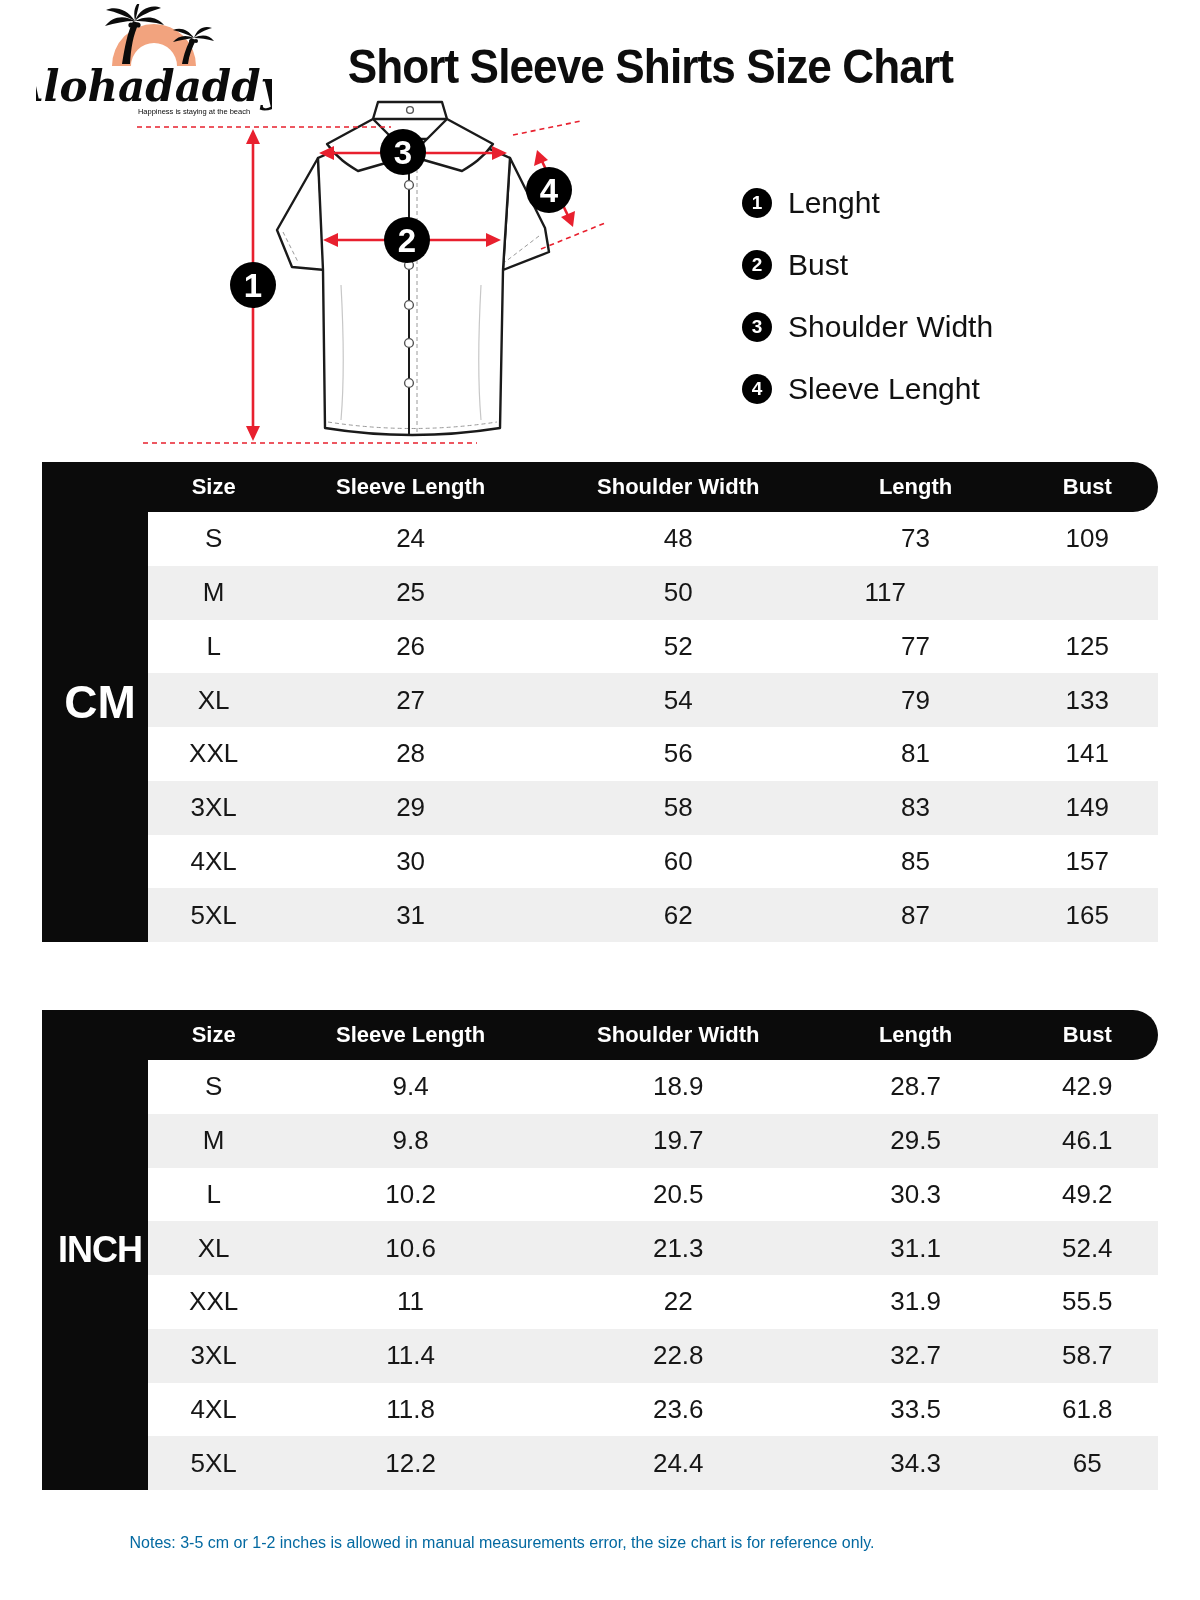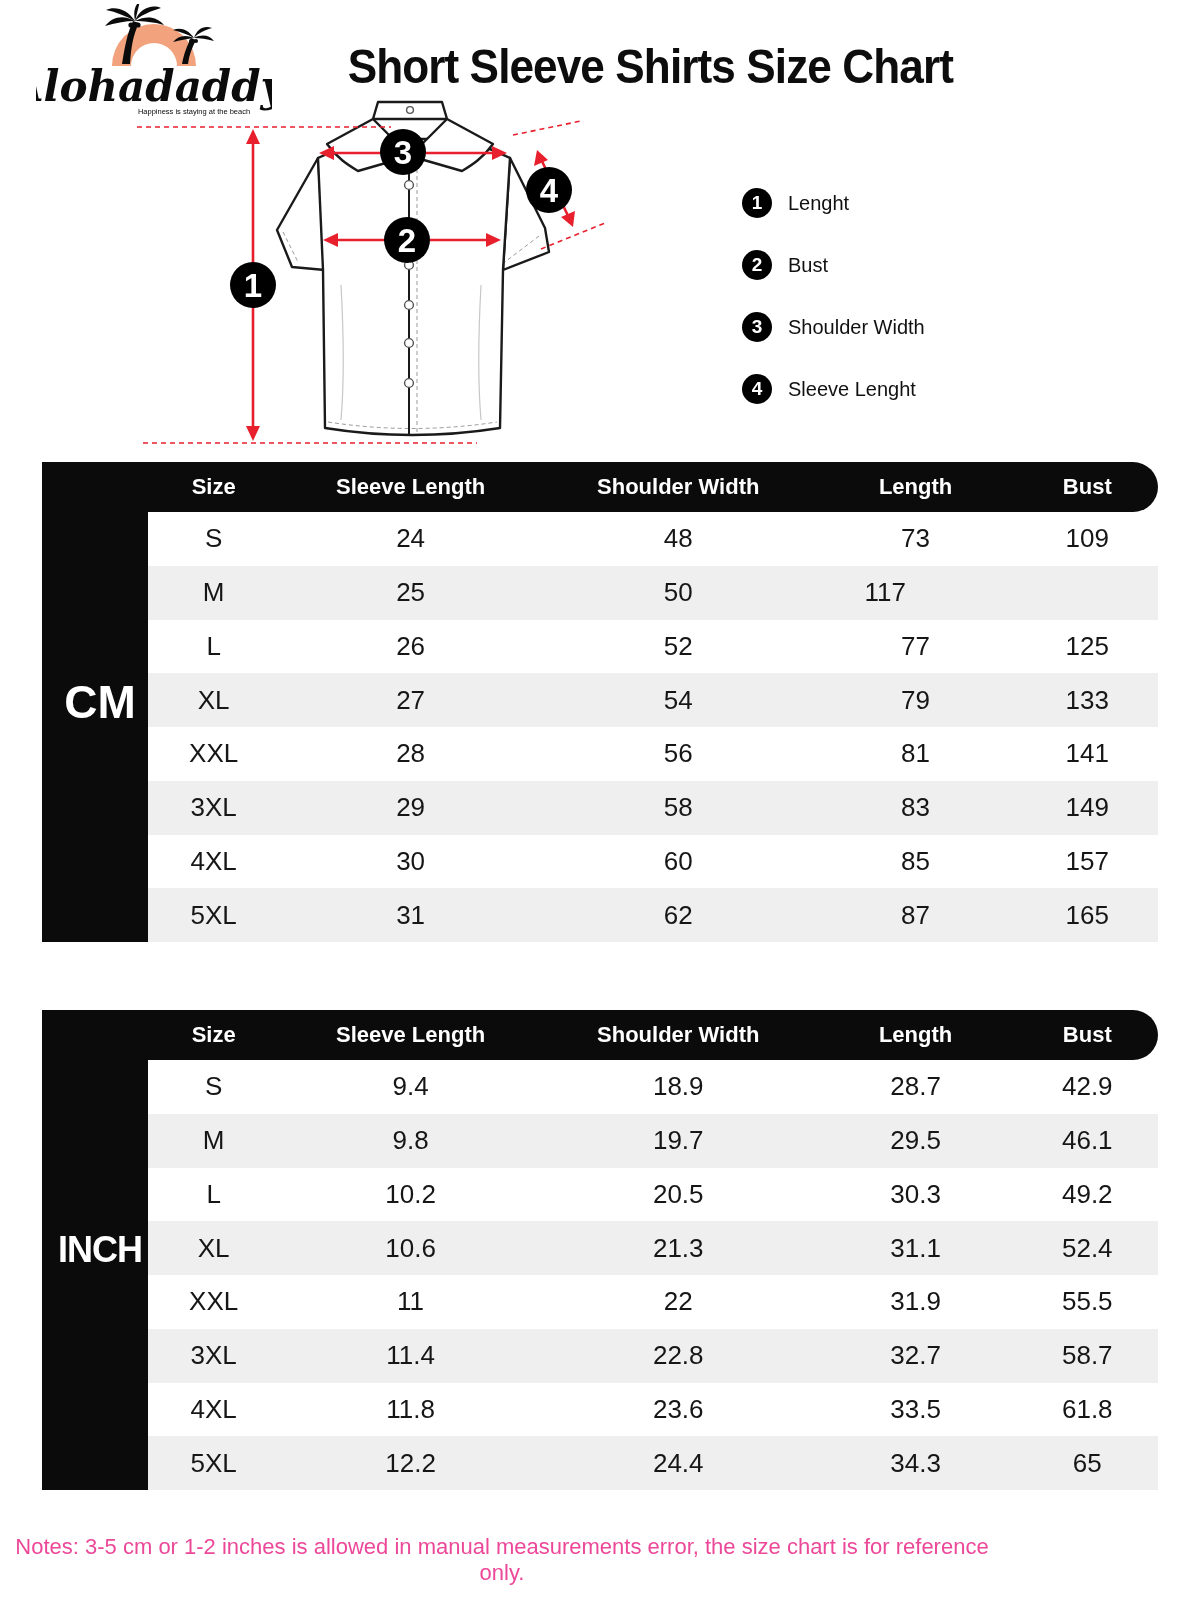--- a/index.html
+++ b/index.html
@@ -28,42 +28,42 @@
   .red-line{stroke:var(--red);stroke-width:2.6;fill:none;}
   .red-dash{stroke:var(--red);stroke-width:1.6;fill:none;stroke-dasharray:5 4;}
   .red-fill{fill:var(--red);}
   .badge{fill:#000;}
   .badge-num{fill:#fff;font-weight:bold;font-size:33px;font-family:"Liberation Sans",sans-serif;text-anchor:middle;}
 
   .legend{position:absolute;left:742px;top:98px;}
   .legend-item{display:flex;align-items:center;margin-bottom:32px;height:30px;}
   .legend-num{width:30px;height:30px;border-radius:50%;background:#000;color:#fff;
               font-weight:bold;font-size:19px;display:flex;align-items:center;justify-content:center;flex:0 0 30px;}
-  .legend-label{font-size:20px;margin-left:16px;white-space:nowrap;}
+  .legend-label{font-size:30px;margin-left:16px;white-space:nowrap;}
 
   
   .size-table{position:absolute;left:42px;width:1116px;height:480px;}
   .table-header{position:absolute;left:0;top:0;right:0;height:50px;background:var(--black);
                 border-radius:0 26px 26px 0;display:flex;box-sizing:border-box;padding-left:106px;}
   .hcell{display:flex;align-items:center;justify-content:center;color:#fff;font-weight:bold;font-size:22px;}
   .unit-strip{position:absolute;left:0;top:0;width:116px;height:100%;background:var(--black);
               color:#fff;font-weight:bold;display:flex;align-items:center;justify-content:center;}
   .unit-cm{font-size:46px;}
   .unit-inch{font-size:36px;letter-spacing:-1px;}
   .table-body{position:absolute;left:106px;top:50px;right:0;bottom:0;display:flex;flex-direction:column;}
   .trow{flex:1;display:flex;background:#fff;}
   .trow.alt{background:var(--rowalt);}
   .tcell{display:flex;align-items:center;justify-content:center;font-size:26px;color:#161616;}
   .c0{width:13%;}.c1{width:26%;}.c2{width:27%;}.c3{width:20%;}.c4{width:14%;}
 
   #cm-table{top:462px;}
   #inch-table{top:1010px;}
 
   
-  .notes{position:absolute;left:0;top:1534px;width:1004px;text-align:center;font-size:22px;color:#ec4899;}
+  .notes{position:absolute;left:0;top:1534px;width:1004px;text-align:center;font-size:16px;color:#0369a1;}
 </style>
 </head>
 <body>
 
 <div class="page">
 
   <svg class="logo" viewBox="0 0 236 116">
     <g>
       <path d="M76,62 A42,42 0 0 1 160,62 L141,62 A23,23 0 0 0 95,62 Z" fill="var(--orange)"></path>
     </g>

